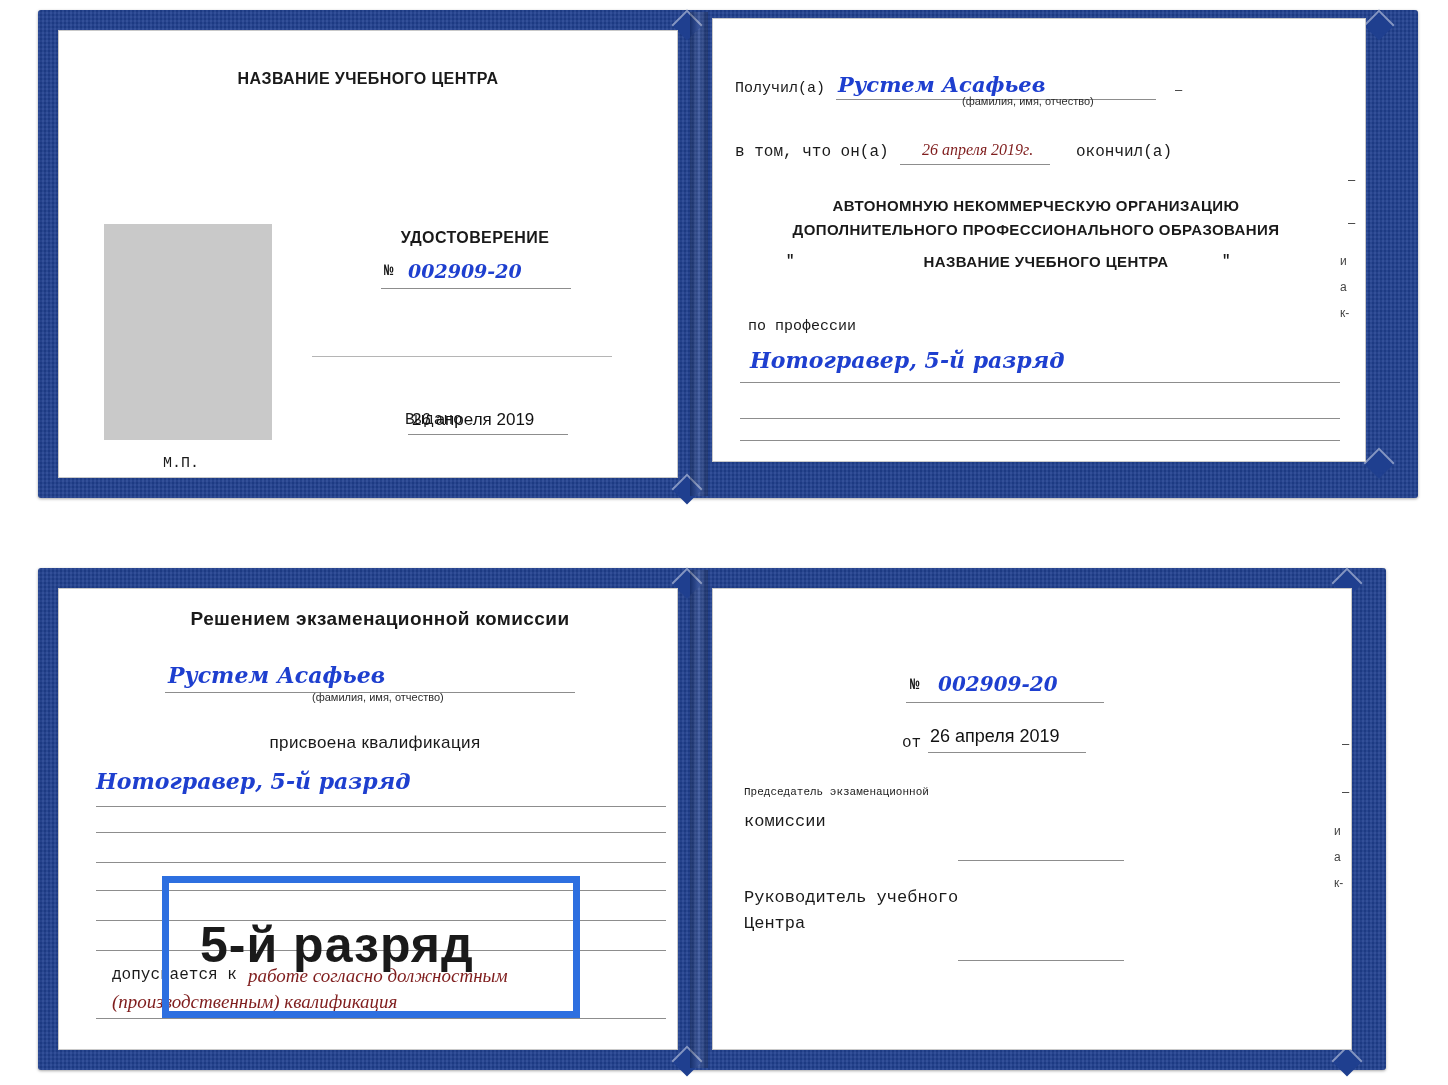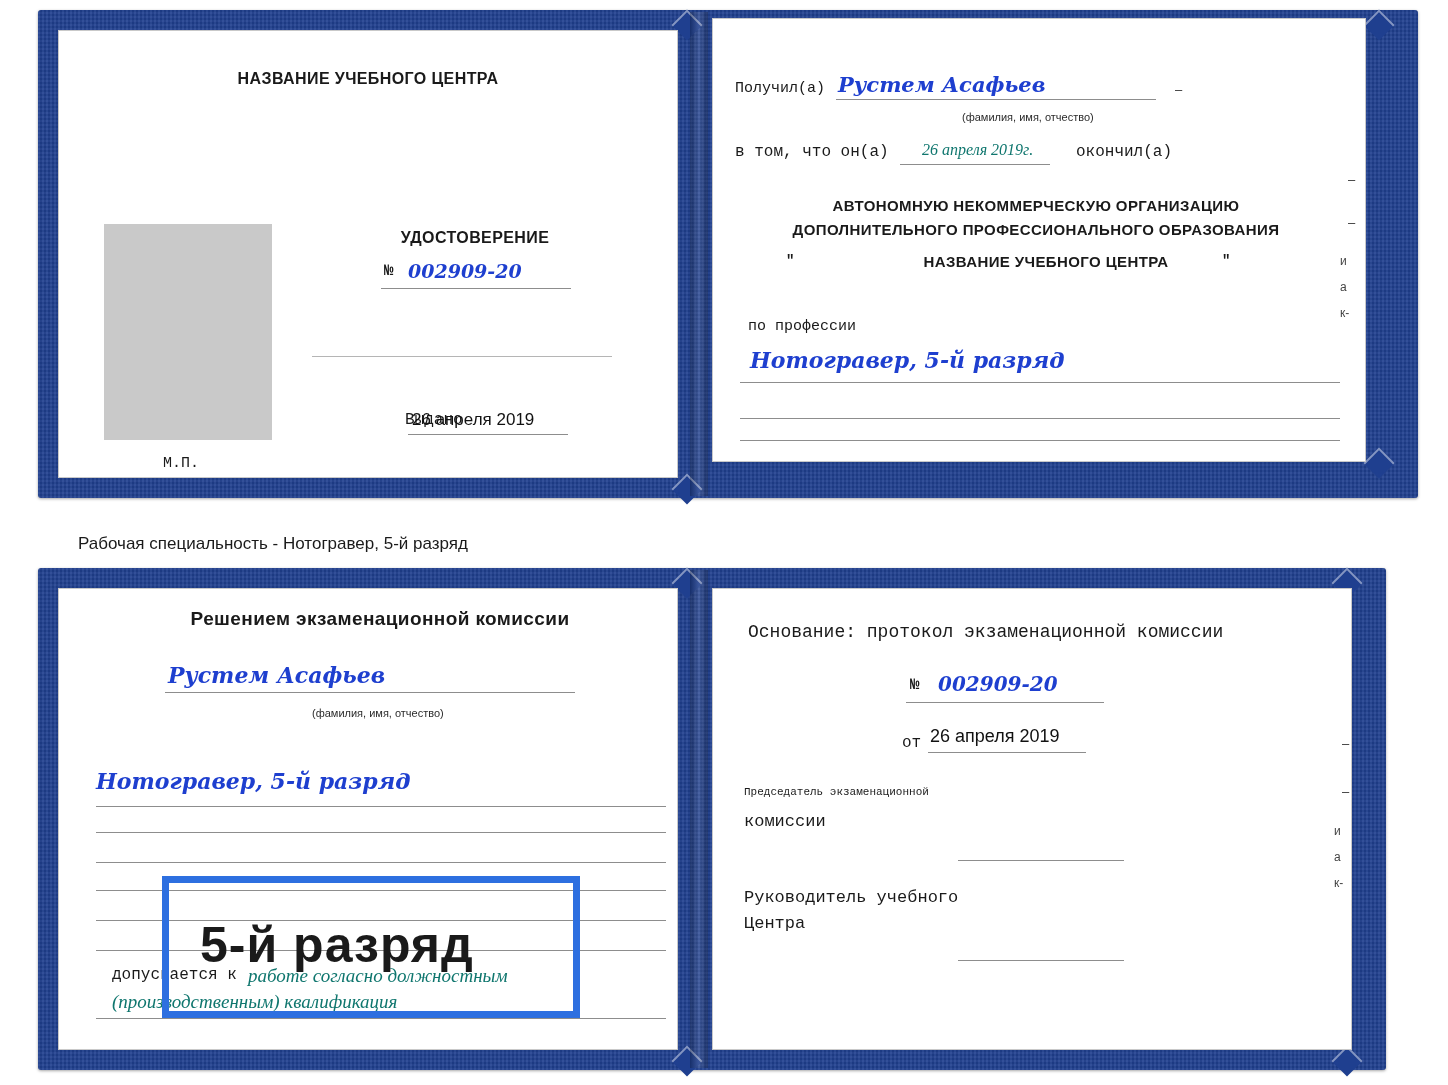--- a/index.html
+++ b/index.html
@@ -76,41 +76,40 @@
     position: absolute;
     color: #1a1a1a;
     font-size: 15px;
     font-family: Liberation Mono, monospace;
   }
   .lbl.b { font-weight: bold; }
   .small {
     position: absolute;
     font-size: 11px;
     color: #2b2b2b;
-    margin-top: 16px;
   }
   .hand {
     position: absolute;
     font-family: "DejaVu Serif", serif;
     font-style: italic;
     color: #1e3fcf;
     font-weight: bold;
     white-space: nowrap;
   }
   .typed {
     position: absolute;
     font-family: "Liberation Sans", sans-serif;
     color: #111;
     white-space: nowrap;
   }
   .ital-hand {
     position: absolute;
     font-family: "Liberation Serif", serif;
     font-style: italic;
-    color: #0f766e;
+    color: #7f1d1d;
     white-space: nowrap;
   }
   .rule {
     position: absolute;
     height: 1px;
     background: #8d8d8d;
   }
   .rule.light { background: #b5b5b5; }
   .photo {
     position: absolute;
@@ -193,57 +192,56 @@
   <div class="rule" style="left:740px; top:440px; width:600px;"></div>
 
   <div class="dash" style="left:1348px; top:172px;">–</div>
   <div class="dash" style="left:1348px; top:215px;">–</div>
   <div class="edge-col" style="left:1340px; top:248px;">
     <div>и</div>
     <div>а</div>
     <div>к-</div>
   </div>
 
-  <div class="caption" style="left:78px; top:534px; font-size:17px;">Рабочая специальность - Нотогравер, 5-й разряд</div>
 
   <div class="book bottom"></div>
   <div class="corner-fold" style="left:676px; top:572px;"></div>
   <div class="corner-fold" style="left:676px; top:1050px;"></div>
   <div class="corner-fold" style="left:1336px; top:572px;"></div>
   <div class="corner-fold" style="left:1336px; top:1050px;"></div>
 
   <div class="pagesheet left-bot"></div>
   <div class="pagesheet right-bot"></div>
   <div class="spine bottom"></div>
 
   <div class="h-center" style="left:100px; top:608px; width:560px; font-size:19px;">Решением экзаменационной комиссии</div>
 
   <div class="hand" style="left:168px; top:662px; font-size:22px;">Рустем Асафьев</div>
   <div class="rule" style="left:165px; top:692px; width:410px;"></div>
   <div class="small" style="left:312px; top:691px;">(фамилия, имя, отчество)</div>
 
+  <div class="h-center" style="left:150px; top:733px; width:450px; font-size:17px; font-weight:normal;">присвоена квалификация</div>
 
   <div class="hand" style="left:96px; top:768px; font-size:22px;">Нотогравер, 5-й разряд</div>
 
   <div class="rule" style="left:96px; top:806px; width:570px;"></div>
   <div class="rule" style="left:96px; top:832px; width:570px;"></div>
   <div class="rule" style="left:96px; top:862px; width:570px;"></div>
   <div class="rule" style="left:96px; top:890px; width:570px;"></div>
   <div class="rule" style="left:96px; top:920px; width:570px;"></div>
   <div class="rule" style="left:96px; top:950px; width:570px;"></div>
   <div class="rule" style="left:96px; top:1018px; width:570px;"></div>
 
   <div class="lbl" style="left:112px; top:966px; font-size:16px;text-align:center;">допускается к</div>
   <div class="ital-hand" style="left:248px; top:965px; font-size:19px;">работе согласно должностным</div>
   <div class="ital-hand" style="left:112px; top:991px; font-size:19px;">(производственным) квалификация</div>
 
   <div class="watermark-box" style="left:162px; top:876px; width:418px; height:142px;"></div>
   <div class="watermark-text" style="left:200px; top:916px;">5-й разряд</div>
 
-  <div class="lbl" style="left:748px; top:622px; font-size:18px;">Основание: протокол экзаменационной комиссии</div>
 
   <div class="lbl b" style="left:910px; top:676px; font-size:16px;">№</div>
   <div class="hand" style="left:938px; top:672px; font-size:20px;">002909-20</div>
   <div class="rule" style="left:906px; top:702px; width:198px;"></div>
 
   <div class="lbl" style="left:902px; top:734px; font-size:16px;">от</div>
   <div class="typed" style="left:930px; top:726px; font-size:18px;">26 апреля 2019</div>
   <div class="rule" style="left:928px; top:752px; width:158px;"></div>
 
   <div class="lbl" style="left:744px; top:786px; font-size:11px;">Председатель экзаменационной</div>

